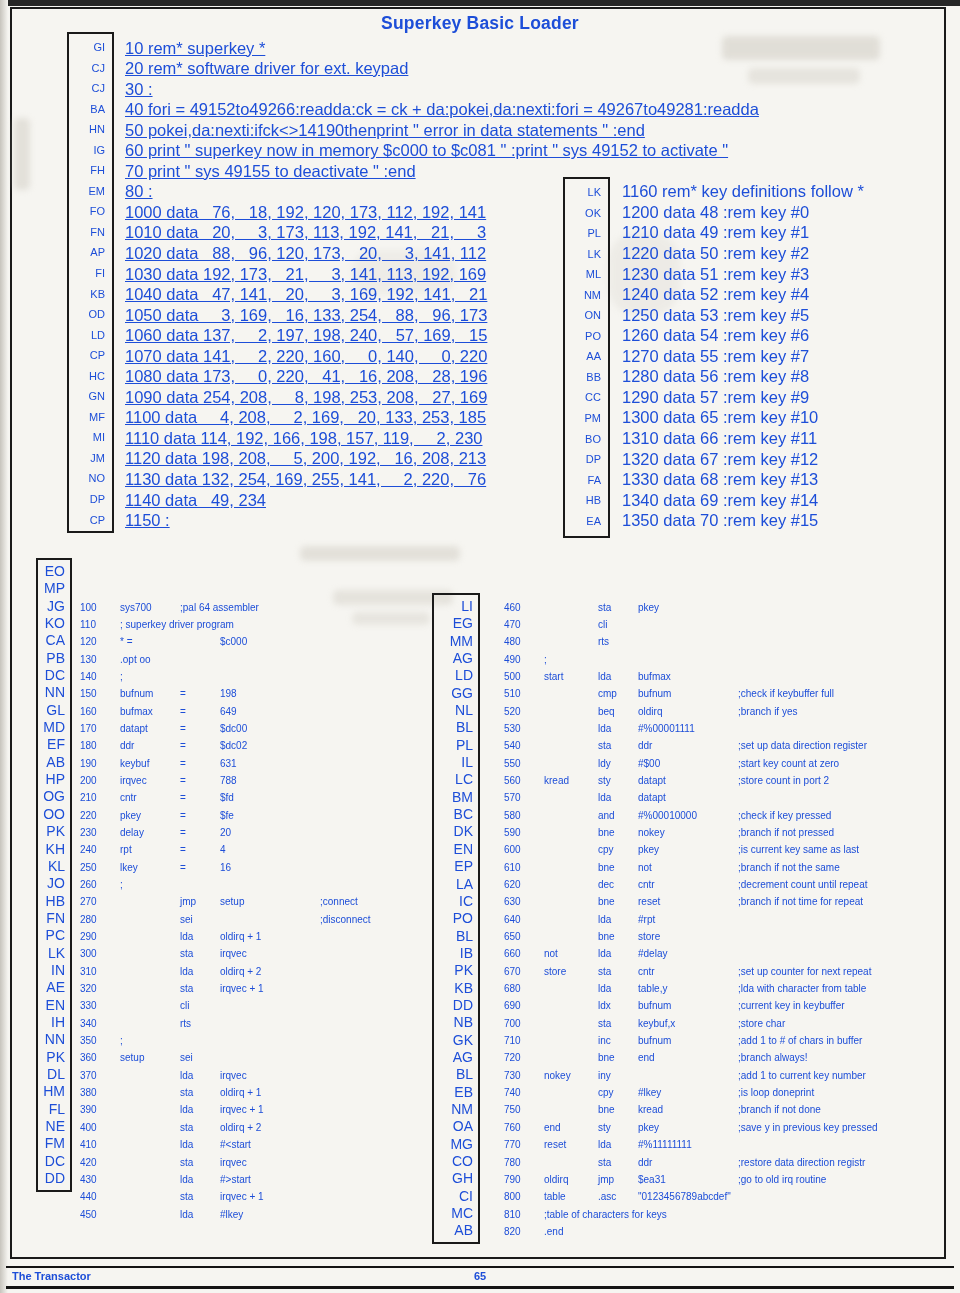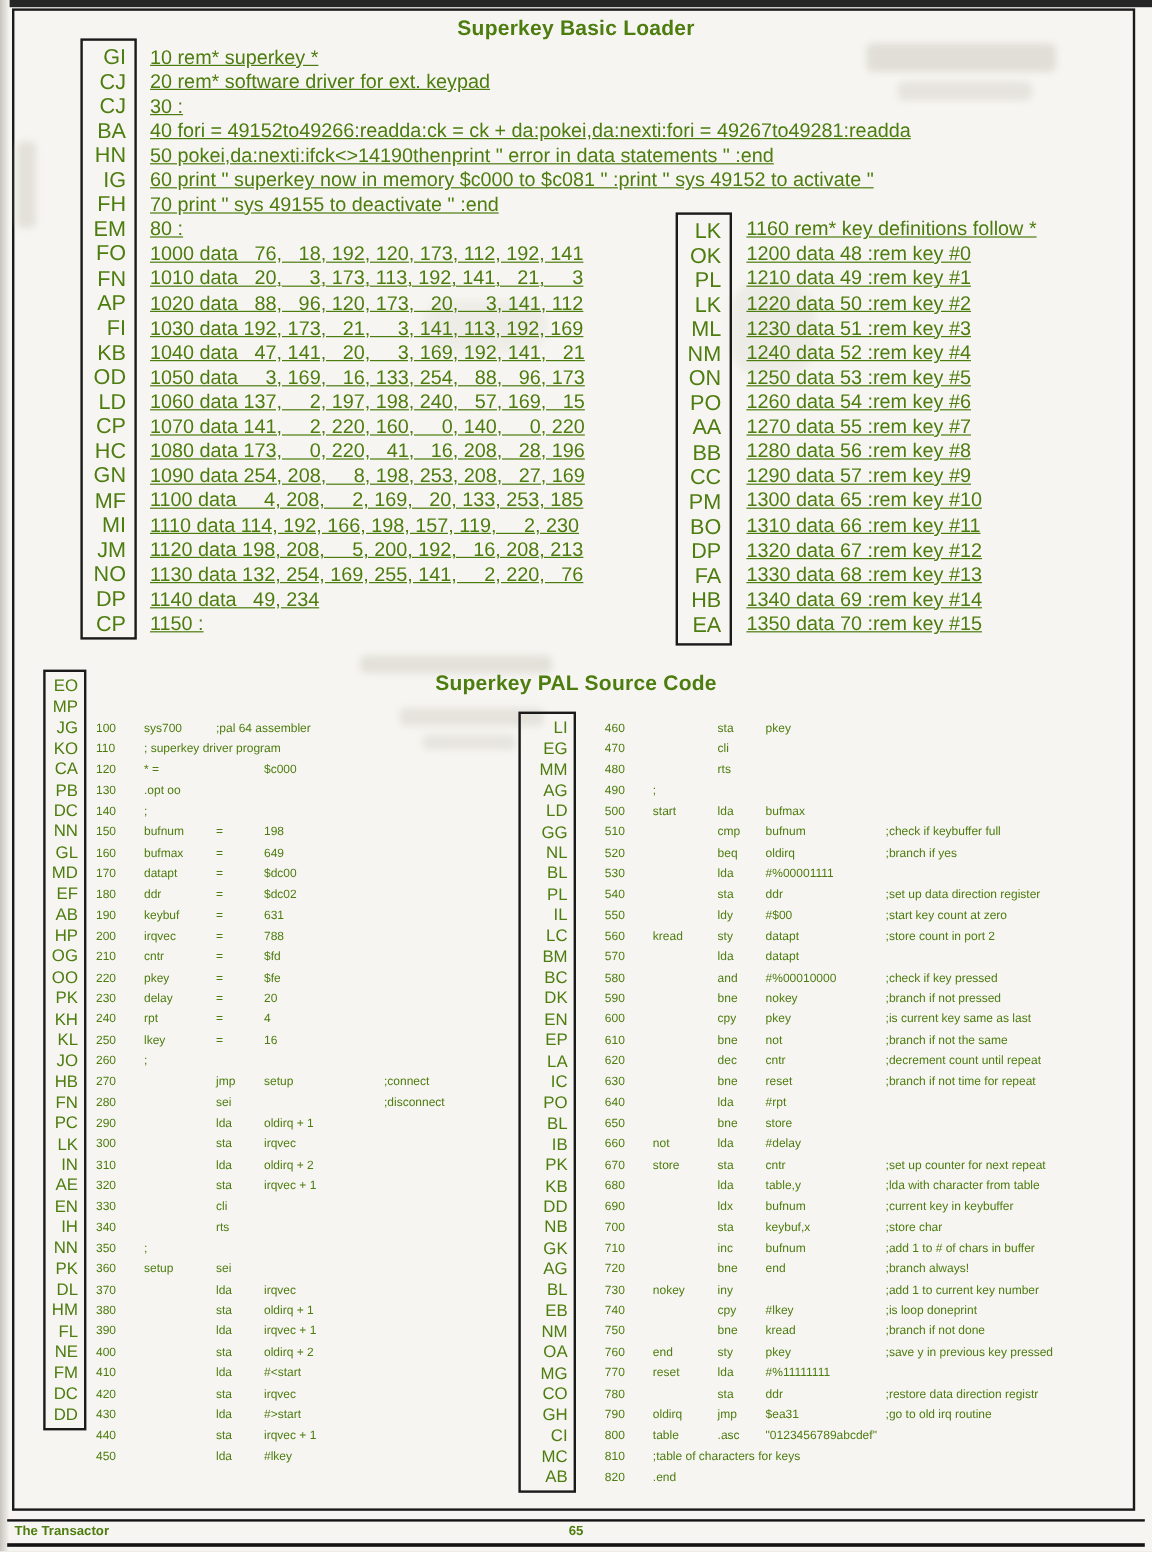--- a/index.html
+++ b/index.html
@@ -1,49 +1,49 @@
 <!DOCTYPE html>
 <html><head>
 <meta charset="utf-8">
 <style>
   html,body{margin:0;padding:0;background:#e9e7e2;}
   .page{
     position:relative;width:960px;height:1293px;margin:0 auto;
     background:#f6f5f1;
     font-family:"Liberation Sans","DejaVu Sans",sans-serif;
-    color:#4d7c0f;overflow:hidden;
+    color:#1d4ed8;overflow:hidden;
   }
   .scan-top{position:absolute;top:0;left:0;width:100%;height:6px;background:#262626;}
   .scan-left{position:absolute;top:0;left:0;width:8px;height:100%;
     background:linear-gradient(90deg,#c7c4bd,#f6f5f1);}
   .page-border{position:absolute;left:10px;top:7px;width:936px;height:1252px;
     border:2px solid #1a1a1a;box-sizing:border-box;}
 
   .l-title{position:absolute;left:0;width:100%;text-align:center;
     font-weight:bold;font-size:17.5px;letter-spacing:.2px;}
   #title-basic{top:13px;}
   #title-pal{top:559px;}
 
   
   .chkbox{position:absolute;border:2px solid #1a1a1a;box-sizing:border-box;
     padding-top:3px;background:transparent;}
   .chkbox .chk{text-align:right;}
-  .chkbox.basic .chk{line-height:20.55px;font-size:18px;padding-right:7px;}
+  .chkbox.basic .chk{line-height:20.55px;font-size:11px;padding-right:7px;}
   .chkbox.pal   .chk{line-height:17.35px;font-size:14px;padding-right:5px;}
   #chk-basic-left {left:67px; top:32px; width:47px;height:501px;}
   #chk-basic-right{left:563px;top:177px;width:47px;height:361px;}
   #chk-pal-left   {left:36px; top:558px;width:36px;height:634px;}
   #chk-pal-right  {left:432px;top:593px;width:48px;height:651px;}
 
   
   .codecol{position:absolute;white-space:pre;}
   .codecol.basic{font-size:16.5px;line-height:20.55px;}
   .codecol.pal  {font-size:10px;  line-height:17.35px;}
   #txt-basic-left {left:125px;top:37.5px;text-decoration:underline;}
-  #txt-basic-right{left:622px;top:181.4px;text-decoration:underline;}
+  #txt-basic-right{left:622px;top:181.4px;}
   #txt-pal-left   {left:80px; top:598.5px;}
   #txt-pal-right  {left:504px;top:598.5px;}
   .bline{height:20.55px;}
   .pline{height:17.35px;white-space:pre;}
   .pn,.pl,.po,.pa{display:inline-block;vertical-align:top;white-space:pre;}
   .pn{width:40px;}
   .pl{width:60px;}
   .po{width:40px;}
   .pa{width:100px;}
   #txt-pal-right .pl{width:54px;}
@@ -129,21 +129,20 @@
       <div class="chk">CC</div>
       <div class="chk">PM</div>
       <div class="chk">BO</div>
       <div class="chk">DP</div>
       <div class="chk">FA</div>
       <div class="chk">HB</div>
       <div class="chk">EA</div>
     </div>
   <div id="txt-basic-right" class="codecol basic"><div class="bline">1160 rem* key definitions follow *</div><div class="bline">1200 data 48 :rem key #0</div><div class="bline">1210 data 49 :rem key #1</div><div class="bline">1220 data 50 :rem key #2</div><div class="bline">1230 data 51 :rem key #3</div><div class="bline">1240 data 52 :rem key #4</div><div class="bline">1250 data 53 :rem key #5</div><div class="bline">1260 data 54 :rem key #6</div><div class="bline">1270 data 55 :rem key #7</div><div class="bline">1280 data 56 :rem key #8</div><div class="bline">1290 data 57 :rem key #9</div><div class="bline">1300 data 65 :rem key #10</div><div class="bline">1310 data 66 :rem key #11</div><div class="bline">1320 data 67 :rem key #12</div><div class="bline">1330 data 68 :rem key #13</div><div class="bline">1340 data 69 :rem key #14</div><div class="bline">1350 data 70 :rem key #15</div></div>
 
-  <div id="title-pal" class="l-title">Superkey PAL Source Code</div>
 
   <div id="chk-pal-left" class="chkbox pal">
       <div class="chk">EO</div>
       <div class="chk">MP</div>
       <div class="chk">JG</div>
       <div class="chk">KO</div>
       <div class="chk">CA</div>
       <div class="chk">PB</div>
       <div class="chk">DC</div>
       <div class="chk">NN</div>

